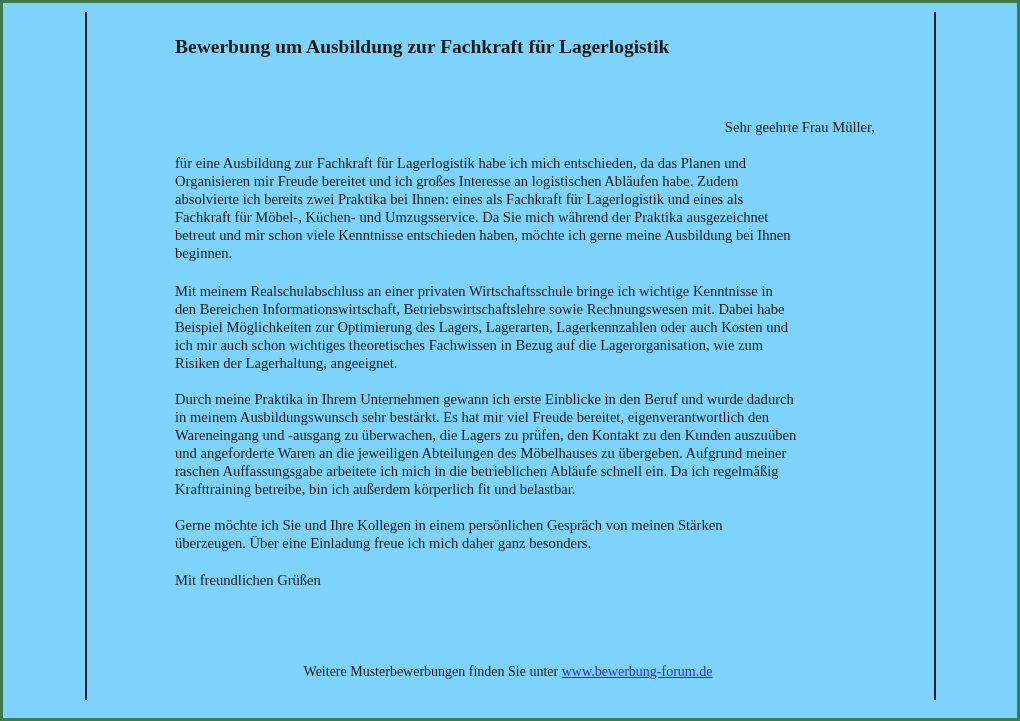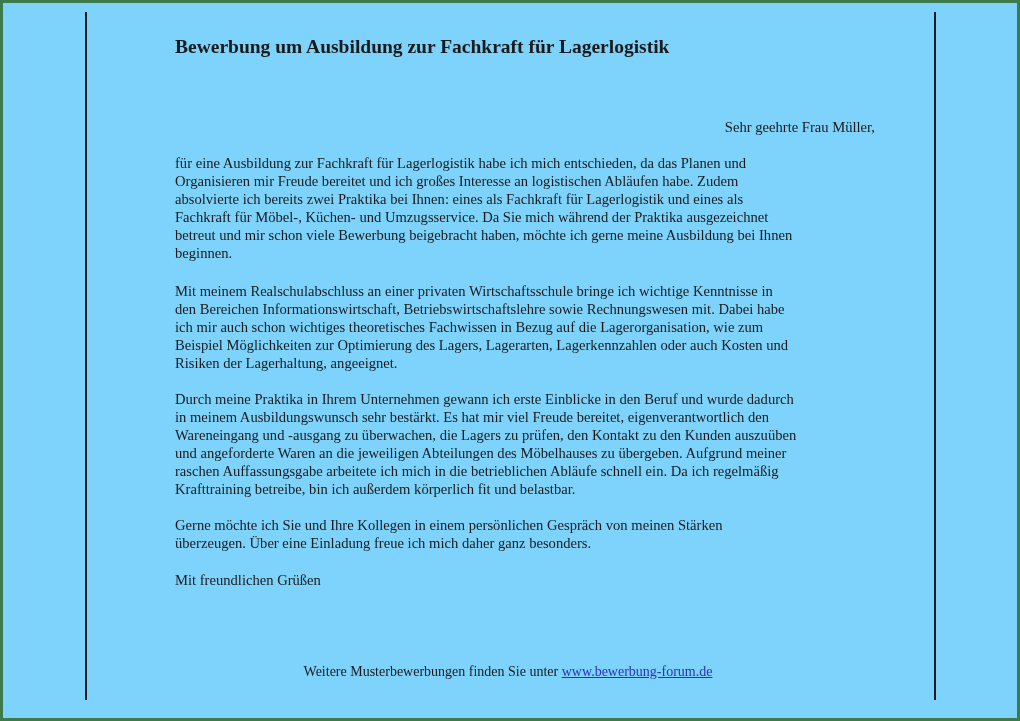--- a/index.html
+++ b/index.html
@@ -93,29 +93,29 @@
   <div class="content">
     <h1 class="title">Bewerbung um Ausbildung zur Fachkraft für Lagerlogistik</h1>
 
     <p class="text-block salutation">Sehr geehrte Frau Müller,</p>
 
     <p class="text-block p1">
       <span class="line">für eine Ausbildung zur Fachkraft für Lagerlogistik habe ich mich entschieden, da das Planen und</span>
       <span class="line">Organisieren mir Freude bereitet und ich großes Interesse an logistischen Abläufen habe. Zudem</span>
       <span class="line">absolvierte ich bereits zwei Praktika bei Ihnen: eines als Fachkraft für Lagerlogistik und eines als</span>
       <span class="line">Fachkraft für Möbel-, Küchen- und Umzugsservice. Da Sie mich während der Praktika ausgezeichnet</span>
-      <span class="line">betreut und mir schon viele Bewerbung beigebracht haben, möchte ich gerne meine Ausbildung bei Ihnen</span>
+      <span class="line">betreut und mir schon viele Kenntnisse entschieden haben, möchte ich gerne meine Ausbildung bei Ihnen</span>
       <span class="line">beginnen.</span>
     </p>
 
     <p class="text-block p2">
       <span class="line">Mit meinem Realschulabschluss an einer privaten Wirtschaftsschule bringe ich wichtige Kenntnisse in</span>
       <span class="line">den Bereichen Informationswirtschaft, Betriebswirtschaftslehre sowie Rechnungswesen mit. Dabei habe</span>
+      <span class="line">Beispiel Möglichkeiten zur Optimierung des Lagers, Lagerarten, Lagerkennzahlen oder auch Kosten und</span>
       <span class="line">ich mir auch schon wichtiges theoretisches Fachwissen in Bezug auf die Lagerorganisation, wie zum</span>
-      <span class="line">Beispiel Möglichkeiten zur Optimierung des Lagers, Lagerarten, Lagerkennzahlen oder auch Kosten und</span>
       <span class="line">Risiken der Lagerhaltung, angeeignet.</span>
     </p>
 
     <p class="text-block p3">
       <span class="line">Durch meine Praktika in Ihrem Unternehmen gewann ich erste Einblicke in den Beruf und wurde dadurch</span>
       <span class="line">in meinem Ausbildungswunsch sehr bestärkt. Es hat mir viel Freude bereitet, eigenverantwortlich den</span>
       <span class="line">Wareneingang und -ausgang zu überwachen, die Lagers zu prüfen, den Kontakt zu den Kunden auszuüben</span>
       <span class="line">und angeforderte Waren an die jeweiligen Abteilungen des Möbelhauses zu übergeben. Aufgrund meiner</span>
       <span class="line">raschen Auffassungsgabe arbeitete ich mich in die betrieblichen Abläufe schnell ein. Da ich regelmäßig</span>
       <span class="line">Krafttraining betreibe, bin ich außerdem körperlich fit und belastbar.</span>

